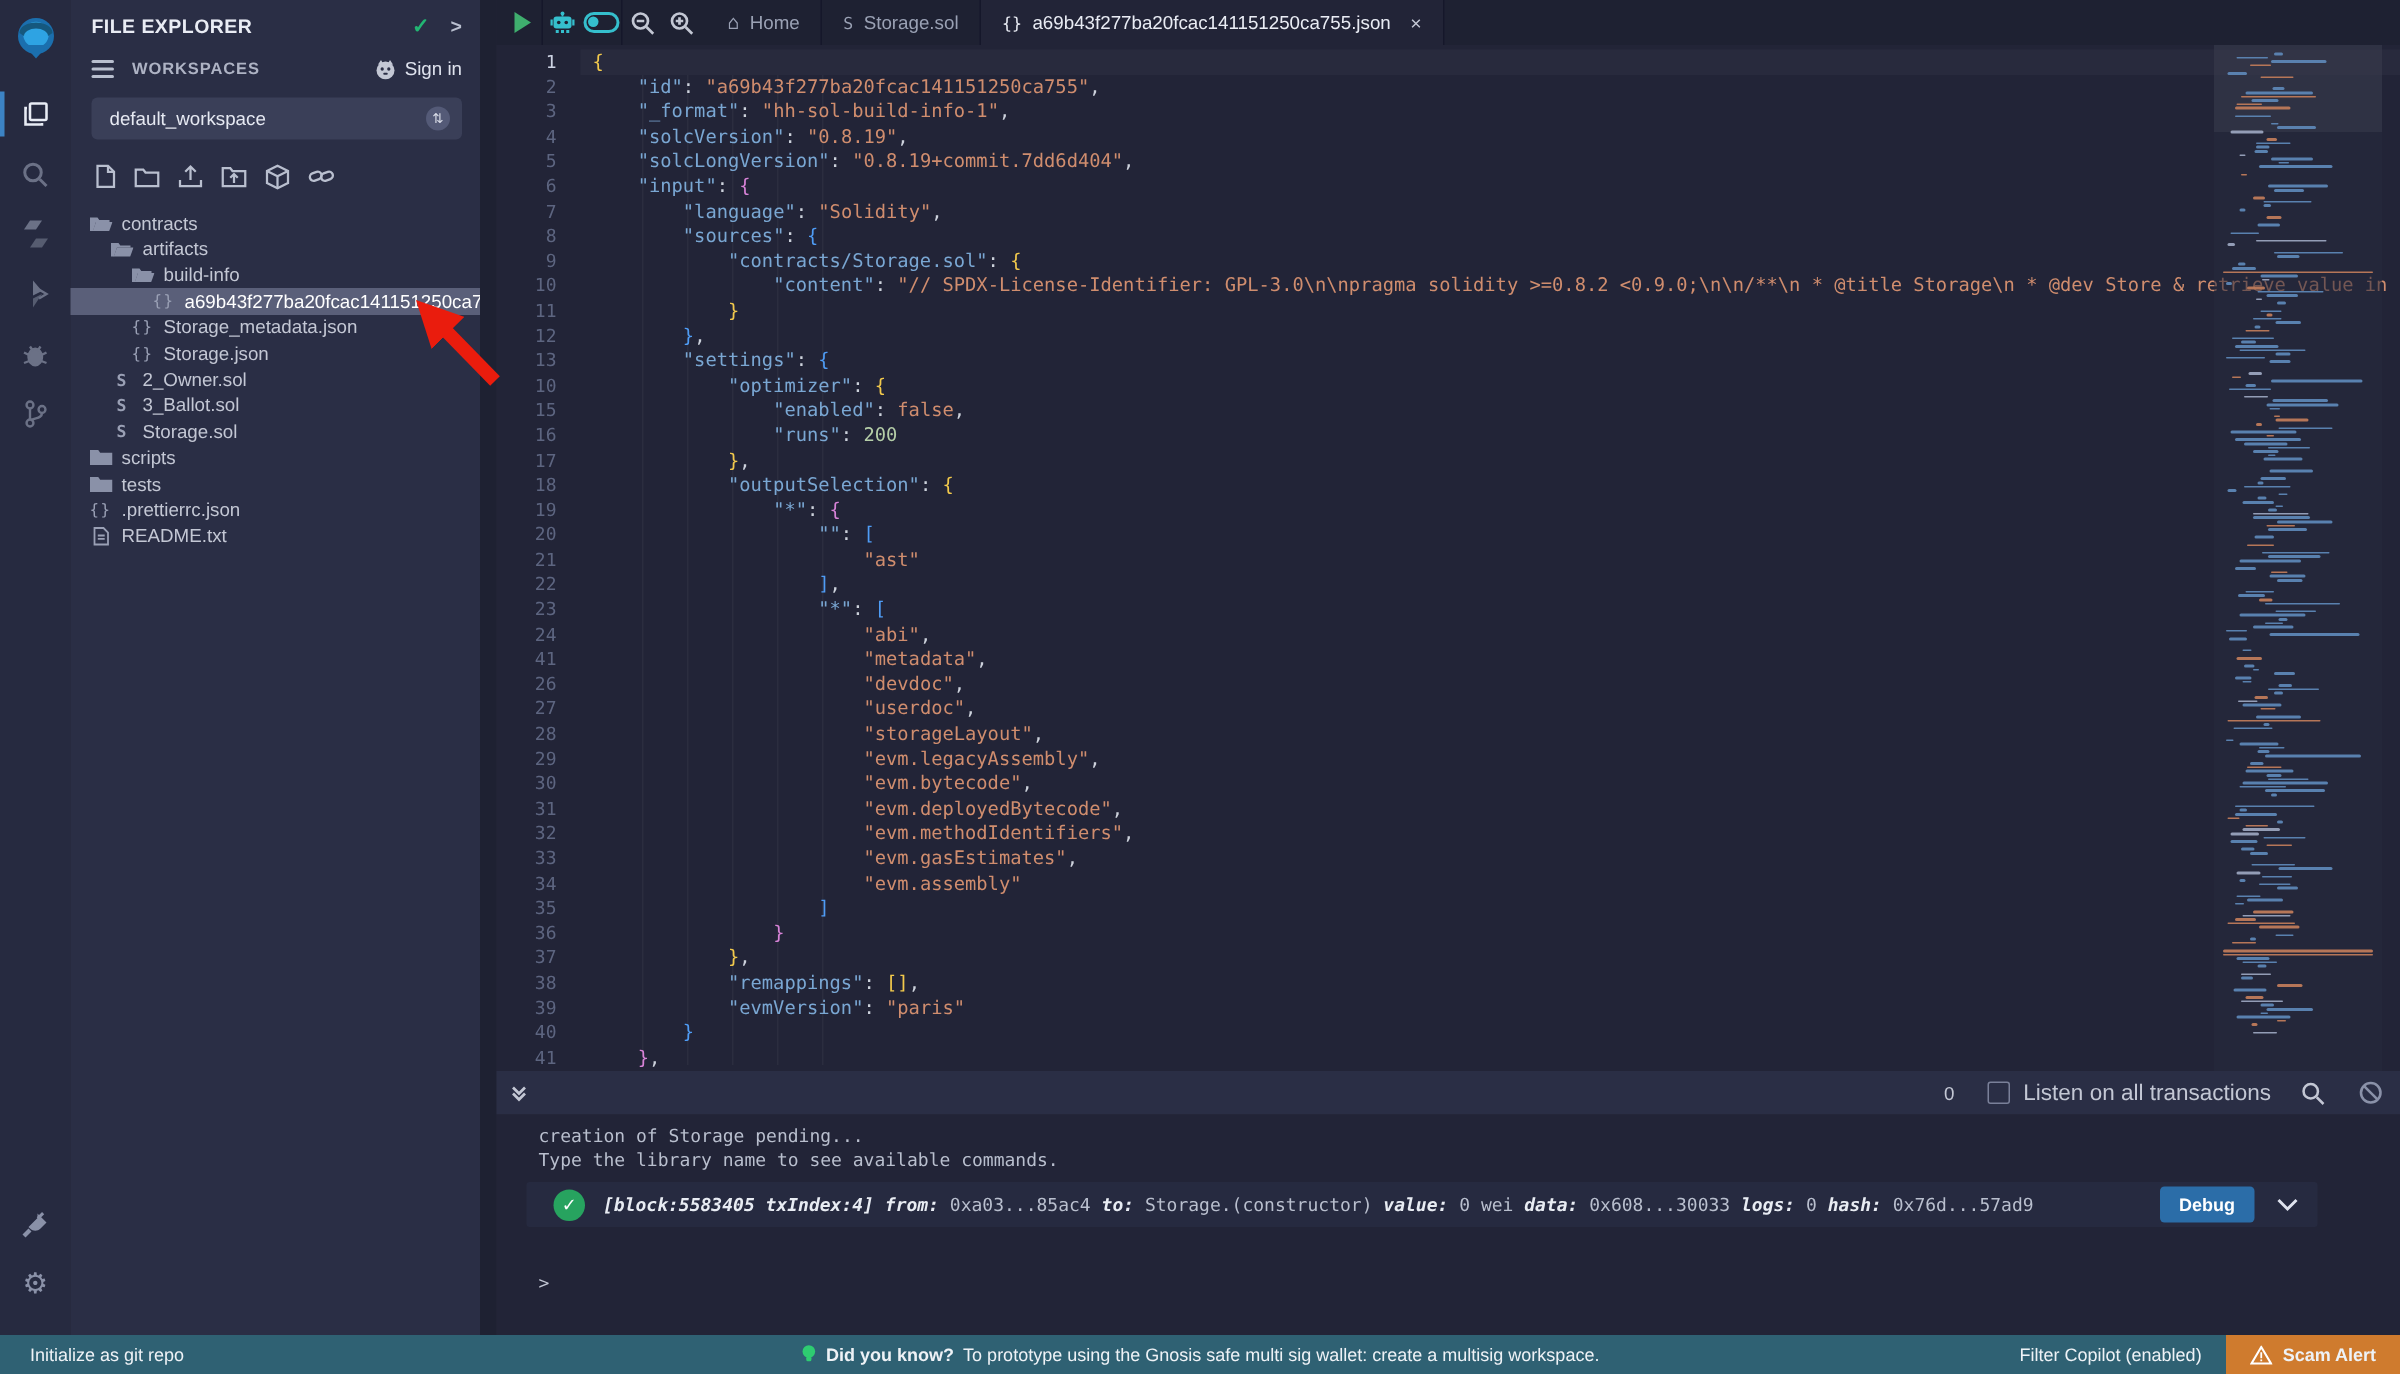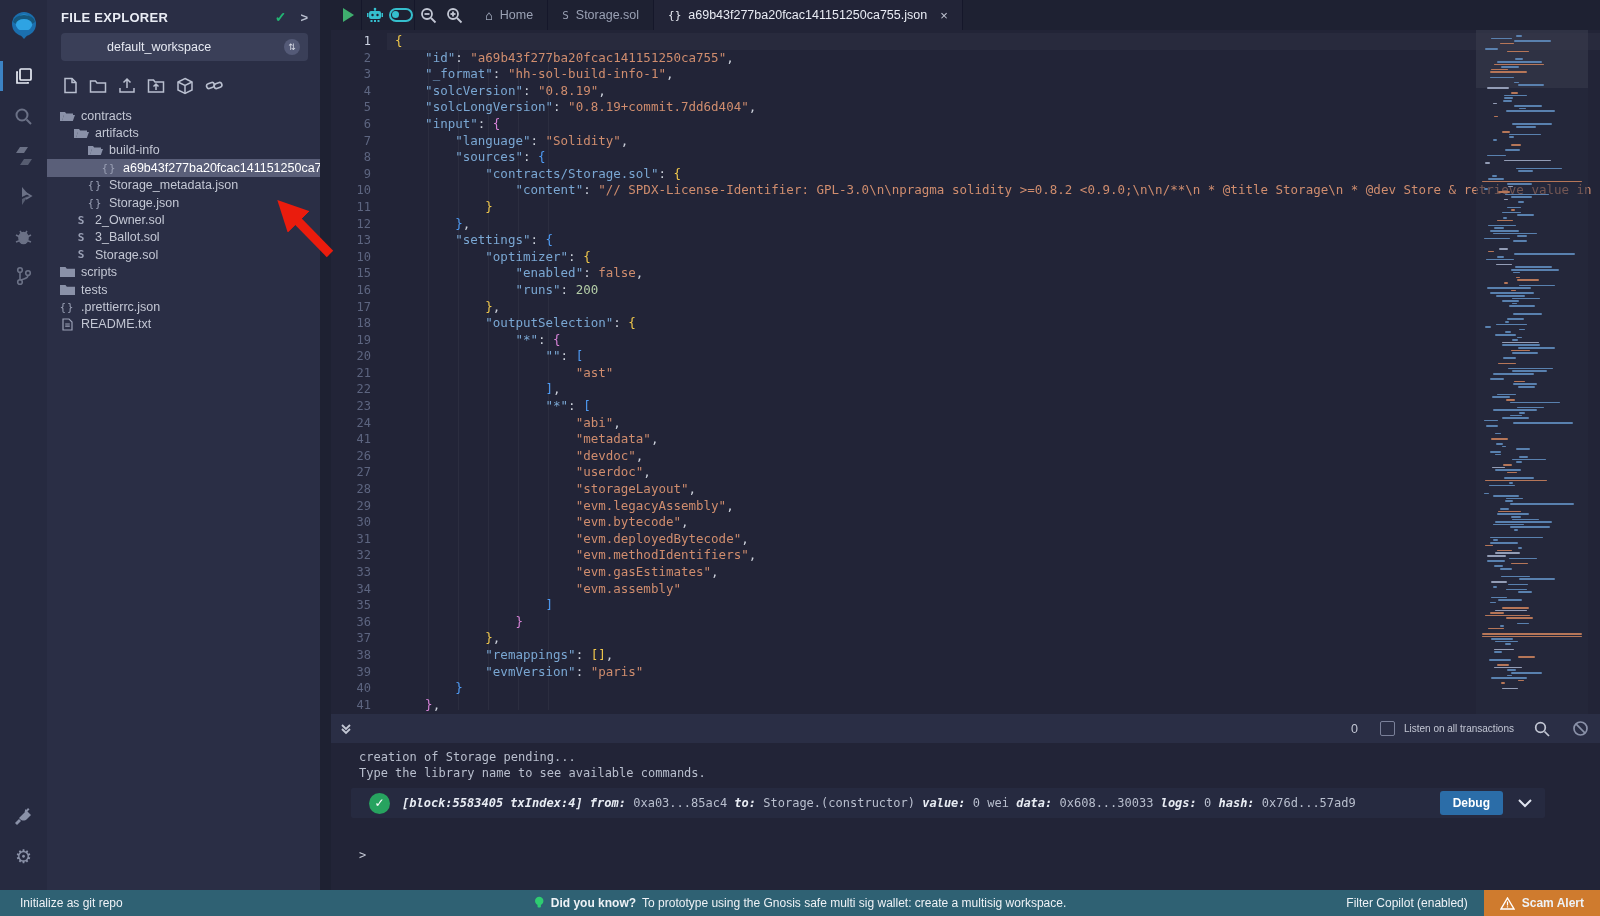--- a/index.html
+++ b/index.html
@@ -26,21 +26,21 @@
   .sp-title { font-size:13px; font-weight:700; color:#e9ecf4; letter-spacing:.3px; flex:1; }
   .sp-check { color:#22b573; font-size:14px; font-weight:700; margin-right:14px; cursor:pointer; }
   .sp-chev { color:#b9bfcf; font-size:13px; font-weight:700; cursor:pointer; }
   .ws-row { display:flex; align-items:center; padding:8px 12px 6px 14px; }
   .burger { width:15px; cursor:pointer; margin-right:12px; }
   .burger div { height:2px; background:#b9bfcf; margin:3px 0; border-radius:1px; }
   .ws-label { font-size:11px; color:#aeb3c4; letter-spacing:.6px; font-weight:600; flex:1; }
   .signin { display:flex; align-items:center; gap:5px; cursor:pointer; color:#dfe3ee; font-size:12.5px; }
   .ws-select { margin:4px 12px 10px 14px; height:28px; background:#3a3f58; border-radius:4px;
                display:flex; align-items:center; padding:0 8px 0 12px; cursor:pointer; }
-  .ws-sel-text { flex:1; font-size:12.5px; color:#e6e9f2;margin-left:34px; }
+  .ws-sel-text { flex:1; font-size:12.5px; color:#e6e9f2; }
   .ws-badge { width:16px; height:16px; border-radius:50%; background:#545a77; color:#d7dbe6;
               font-size:9px; display:flex; align-items:center; justify-content:center; }
   .sp-tools { display:flex; gap:11px; padding:6px 12px 8px 15px; color:#b9bfcf; }
   .sp-tools .tool { cursor:pointer; }
   .tree { font-size:12.5px; }
   .tree-row { height:17.4px; display:flex; align-items:center; cursor:pointer; white-space:nowrap; overflow:hidden;text-align:right; }
   .tree-row.sel { background:#5a5f79; color:#fff; }
   .t-ic { width:16px; margin-right:6px; display:inline-flex; justify-content:center; color:#8a91a8; flex:none; }
   .ic-json { font-family:"DejaVu Sans Mono", monospace; font-size:10.5px; color:#9aa0b5; letter-spacing:1px; }
   .ic-sol  { font-family:"DejaVu Sans Mono", monospace; font-size:11px; font-weight:700; color:#9aa0b5; }
@@ -83,21 +83,21 @@
   .mm-row { position:absolute; height:1.5px; border-radius:1px; opacity:.95; }
 
   
   .termhead { position:absolute; left:0; top:714px; width:1269px; height:29px; background:#2a2e45;
               display:flex; align-items:center; color:#c3c7d4; }
   .th-chev { margin-left:8px; cursor:pointer; display:flex; }
   .th-right { margin-left:auto; display:flex; align-items:center; }
   .th-count { font-size:12.5px; margin-right:22px; }
   .th-check { width:15px; height:15px; border:1px solid #7a8099; border-radius:2px; background:transparent;
               margin-right:9px; cursor:pointer; }
-  .th-listen { font-size:10px; margin-right:20px; }
+  .th-listen { font-size:15px; margin-right:20px; }
   .th-search { margin-right:10px; cursor:pointer; display:flex; }
   .th-input { width:272px; height:29px; background:#3e4458; border:none; outline:none; color:#e6e9f2;
               font-size:12.5px; padding:0 10px; font-family:"Liberation Sans", sans-serif; }
   .th-input::placeholder { color:#9aa2b8; }
   .th-ban { width:40px; display:flex; justify-content:center; cursor:pointer; }
 
   .termbody { position:absolute; left:0; top:743px; width:1269px; height:147px; background:#222437;
               font-family:"DejaVu Sans Mono", monospace; font-size:12px; color:#b9bfce; }
   .term-log { padding:6px 0 0 28px; }
   .term-log div { height:16px; line-height:16px; white-space:pre; }
@@ -191,20 +191,38 @@
     <div class="ib-icon" style="margin-bottom:14px">
       <span class="gear-glyph">⚙</span>
     </div>
   </div>
 
   <div class="sidepanel">
     <div class="sp-head">
       <span class="sp-title">FILE EXPLORER</span>
       <span class="sp-check">✓</span>
       <span class="sp-chev">&gt;</span>
+    </div>
+    <div class="ws-row">
+      <span class="burger">
+          <div></div>
+          <div></div>
+          <div></div>
+        </span>
+      <span class="ws-label">WORKSPACES</span>
+      <span class="signin">
+        <svg width="16" height="14" viewBox="0 0 16 14">
+          <circle cx="8" cy="8" r="6" fill="#c3c7d4"></circle>
+          <path d="M3 4 L5 1 L6.5 3.5 Z M13 4 L11 1 L9.5 3.5 Z" fill="#c3c7d4"></path>
+          <circle cx="5.8" cy="7" r="1.1" fill="#2a2e45"></circle>
+            <circle cx="10.2" cy="7" r="1.1" fill="#2a2e45"></circle>
+          <rect x="6.5" y="9.5" width="3" height="1.4" rx=".7" fill="#2a2e45"></rect>
+        </svg>
+        <span>Sign in</span>
+      </span>
     </div>
     <div class="ws-select">
       <span class="ws-sel-text">default_workspace</span>
       <span class="ws-badge">⇅</span>
     </div>
     <div class="sp-tools">
       <span class="tool">
         <svg width="16" height="17" viewBox="0 0 16 17" fill="none" stroke="currentColor" stroke-width="1.5">
           <path d="M3 1.5 h7 l4 4 v10 h-11 Z"></path>
             <path d="M10 1.5 v4 h4"></path>

